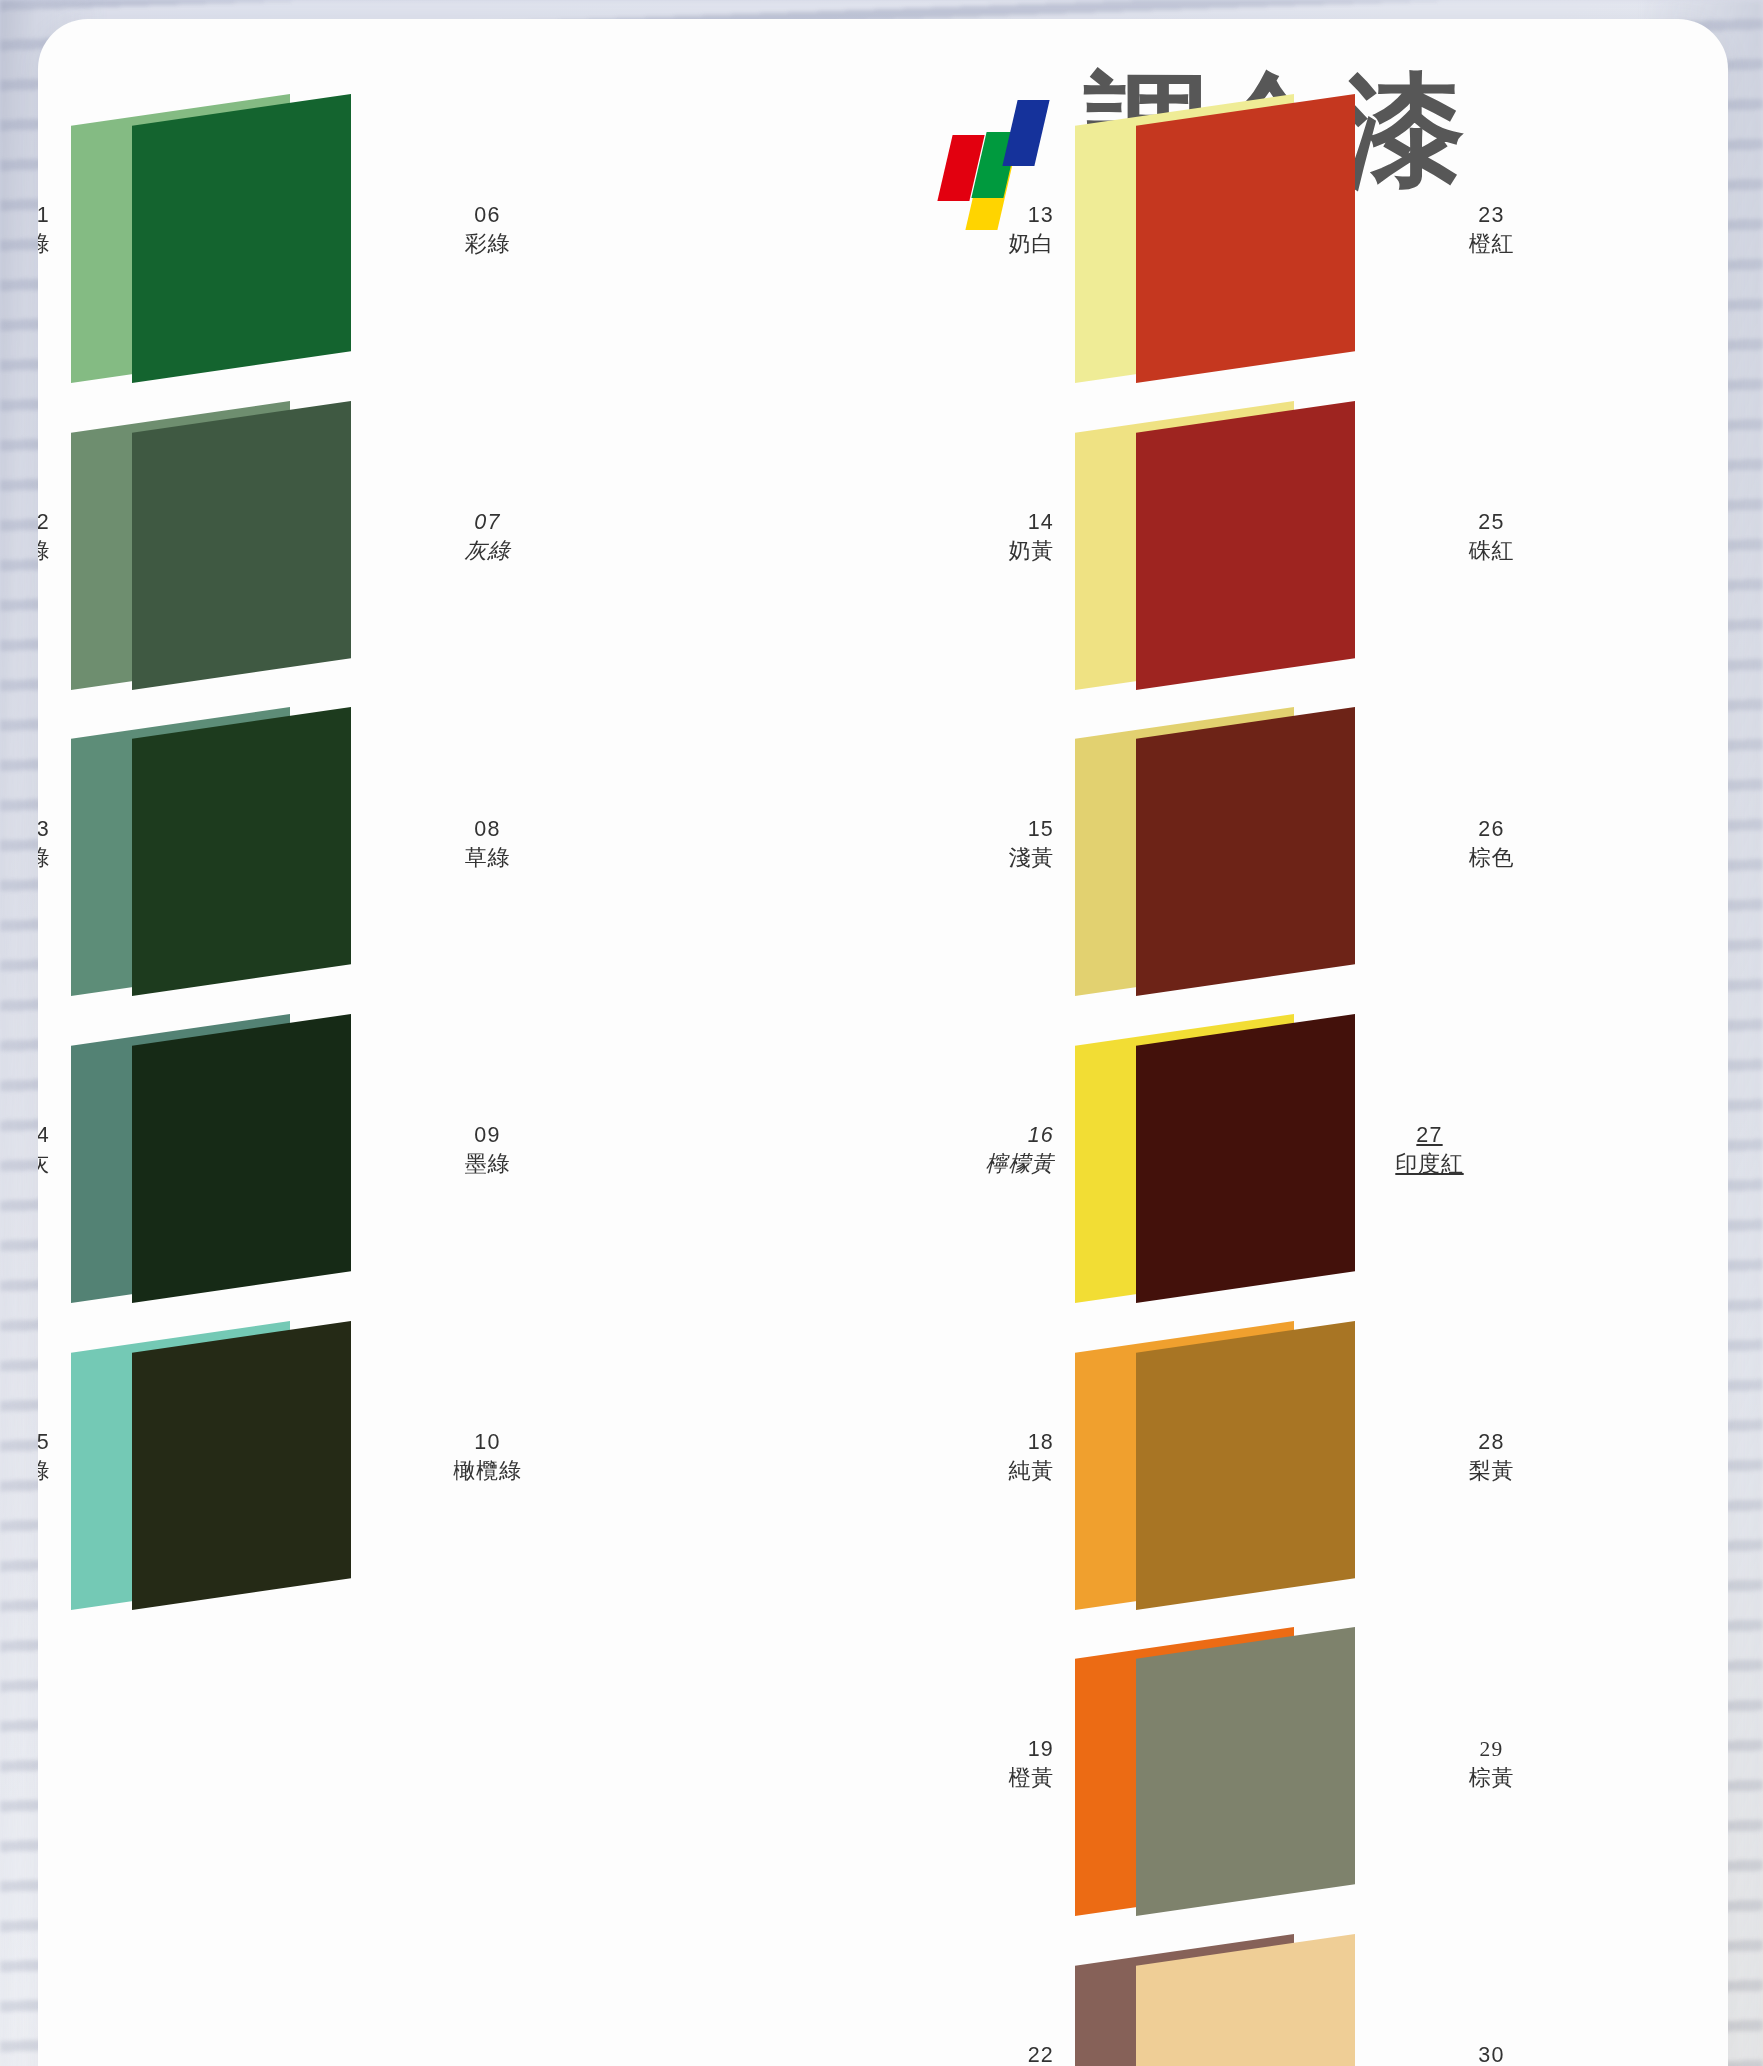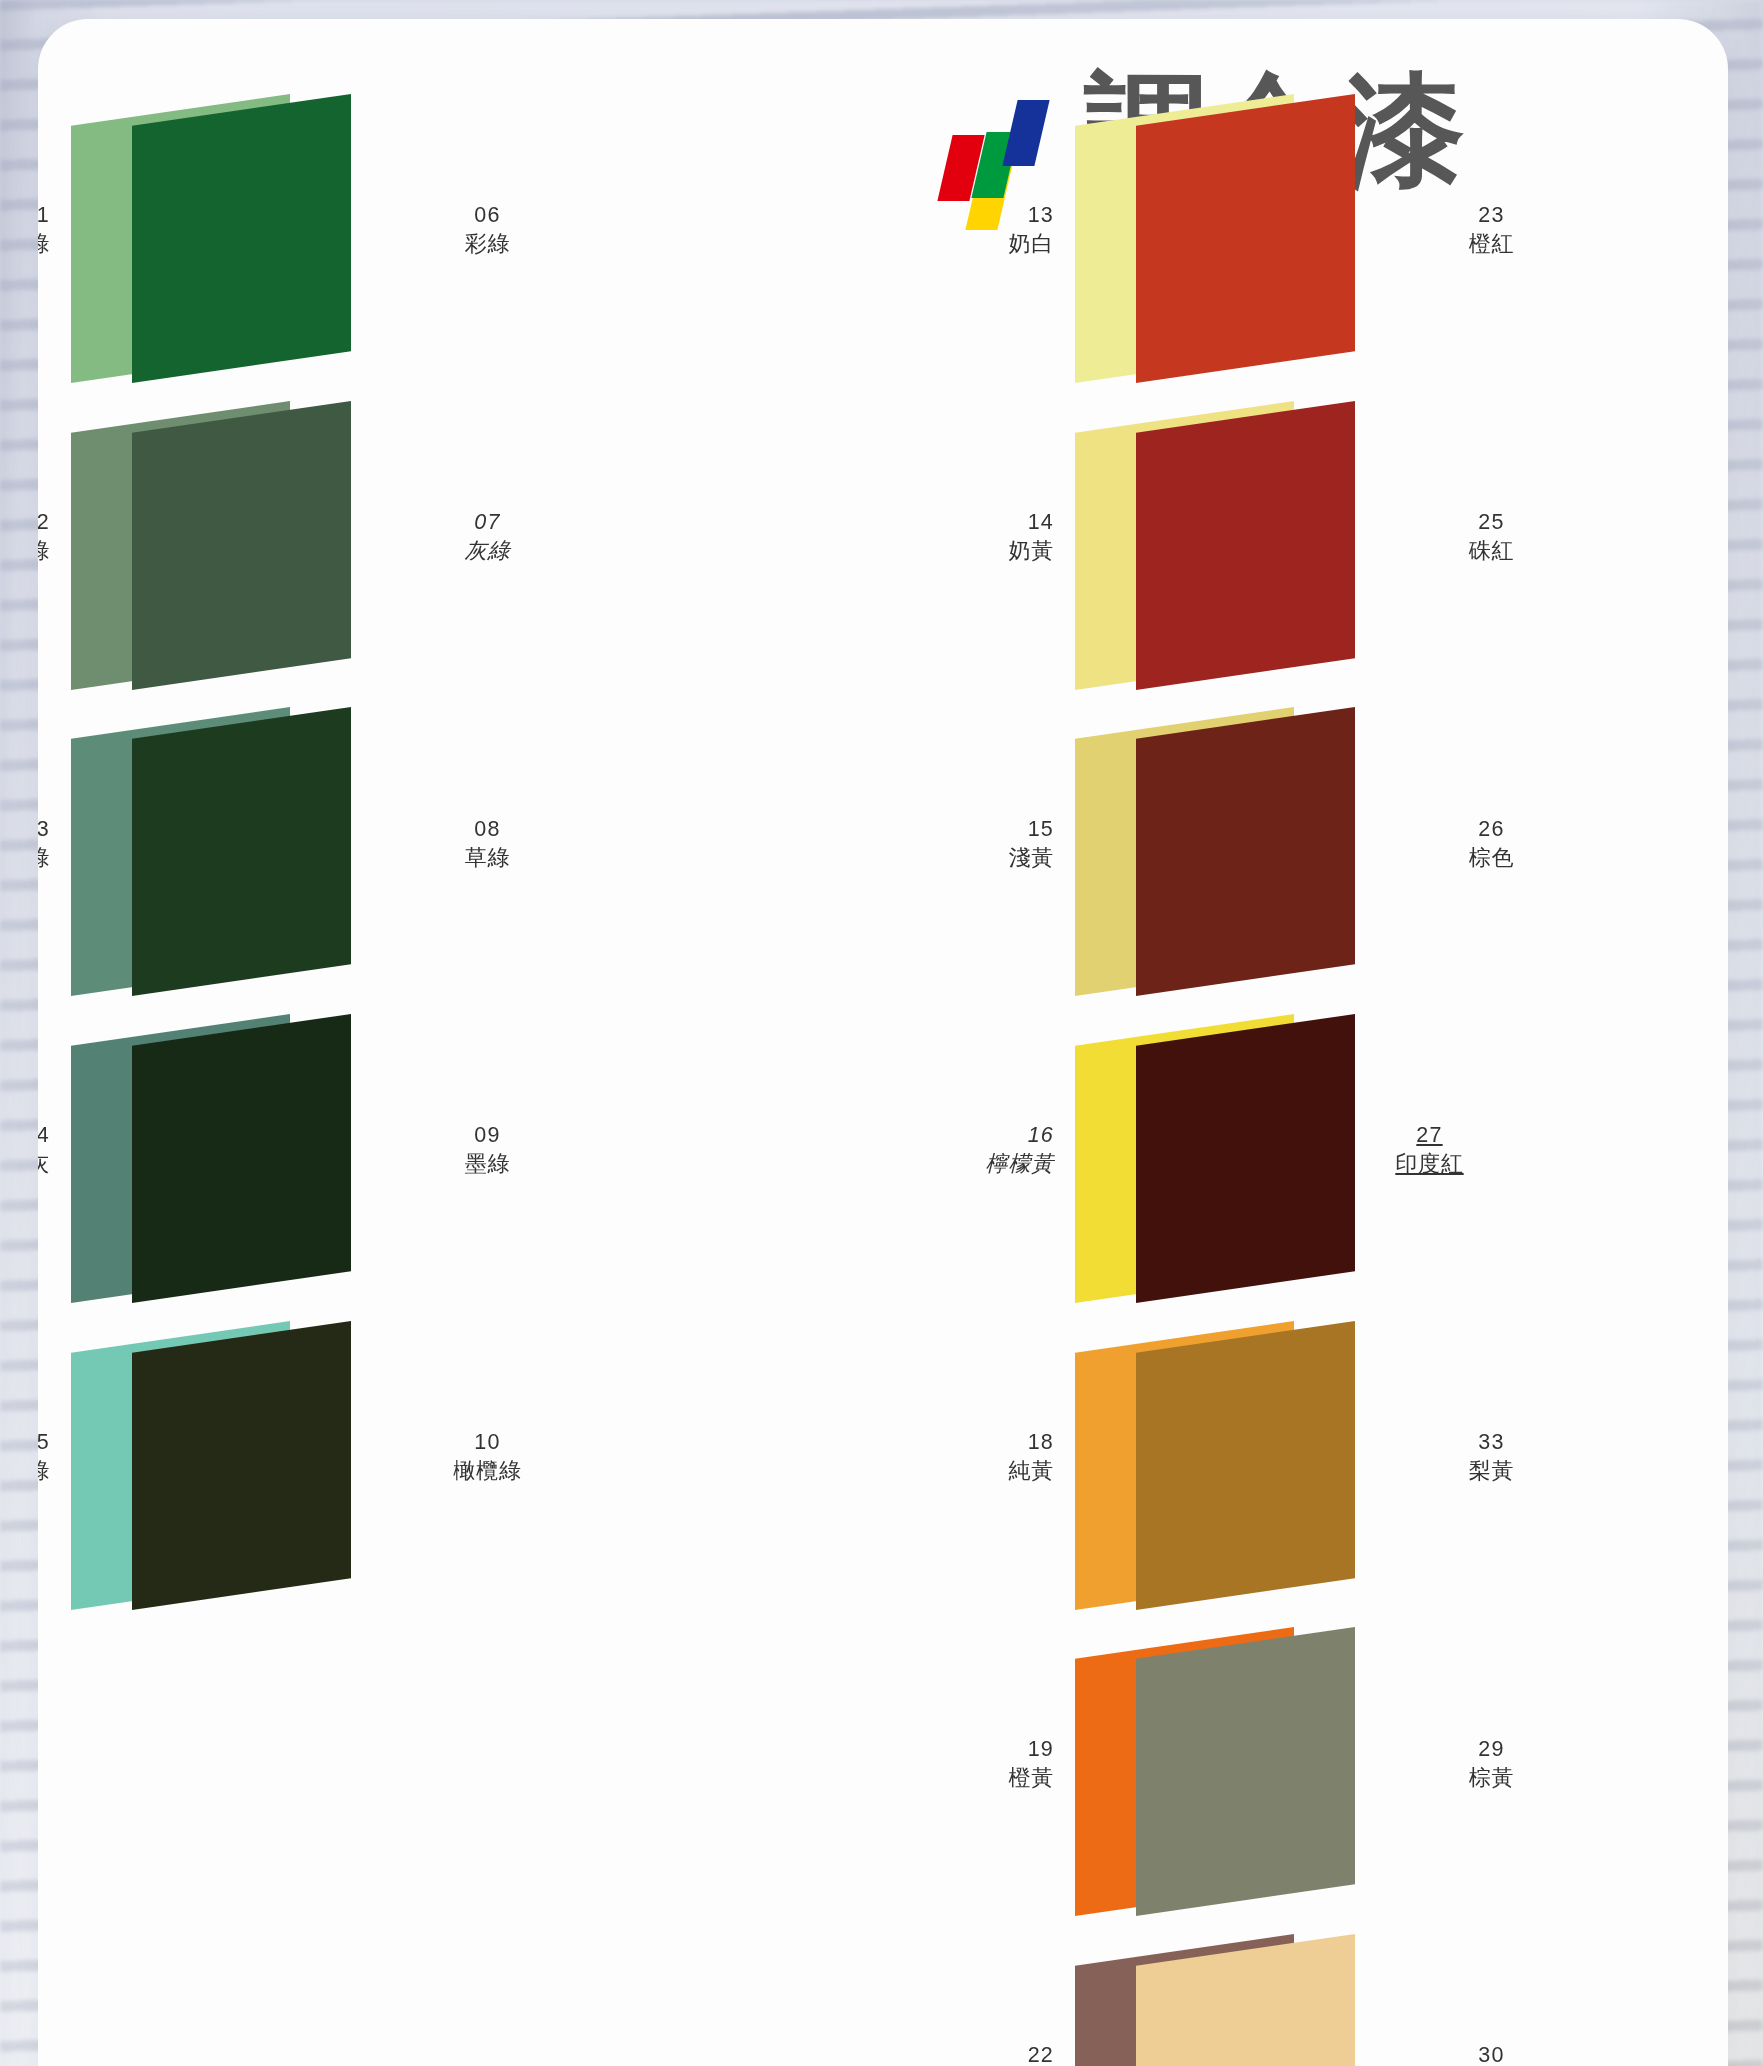--- a/index.html
+++ b/index.html
@@ -291,27 +291,27 @@
         <div class="quad" style="background: rgb(67, 17, 11);"></div>
       </div>
       <div class="label right" style="left: 1276px; top: 1103px; width: 231px; text-decoration: underline;">
         <span class="num">27</span>
         <span class="name">印度紅</span>
       </div>
       <div class="swatch" style="left: 1098px; top: 1302px;">
         <div class="quad" style="background: rgb(168, 117, 36);"></div>
       </div>
       <div class="label right" style="left: 1338px; top: 1410px; width: 231px;">
-        <span class="num">33</span>
+        <span class="num">28</span>
         <span class="name">梨黃</span>
       </div>
       <div class="swatch" style="left: 1098px; top: 1608px;">
         <div class="quad" style="background: rgb(126, 130, 108);"></div>
       </div>
-      <div class="label right" style="left: 1338px; top: 1717px; width: 231px;">
+      <div class="label right" style="left: 1338px; top: 1717px; width: 231px; font-family: Liberation Serif, serif;">
         <span class="num">29</span>
         <span class="name">棕黃</span>
       </div>
       <div class="swatch" style="left: 1098px; top: 1915px;">
         <div class="quad" style="background: rgb(239, 206, 150);"></div>
       </div>
       <div class="label right" style="left: 1338px; top: 2023px; width: 231px;">
         <span class="num">30</span>
       </div>
     </div>

